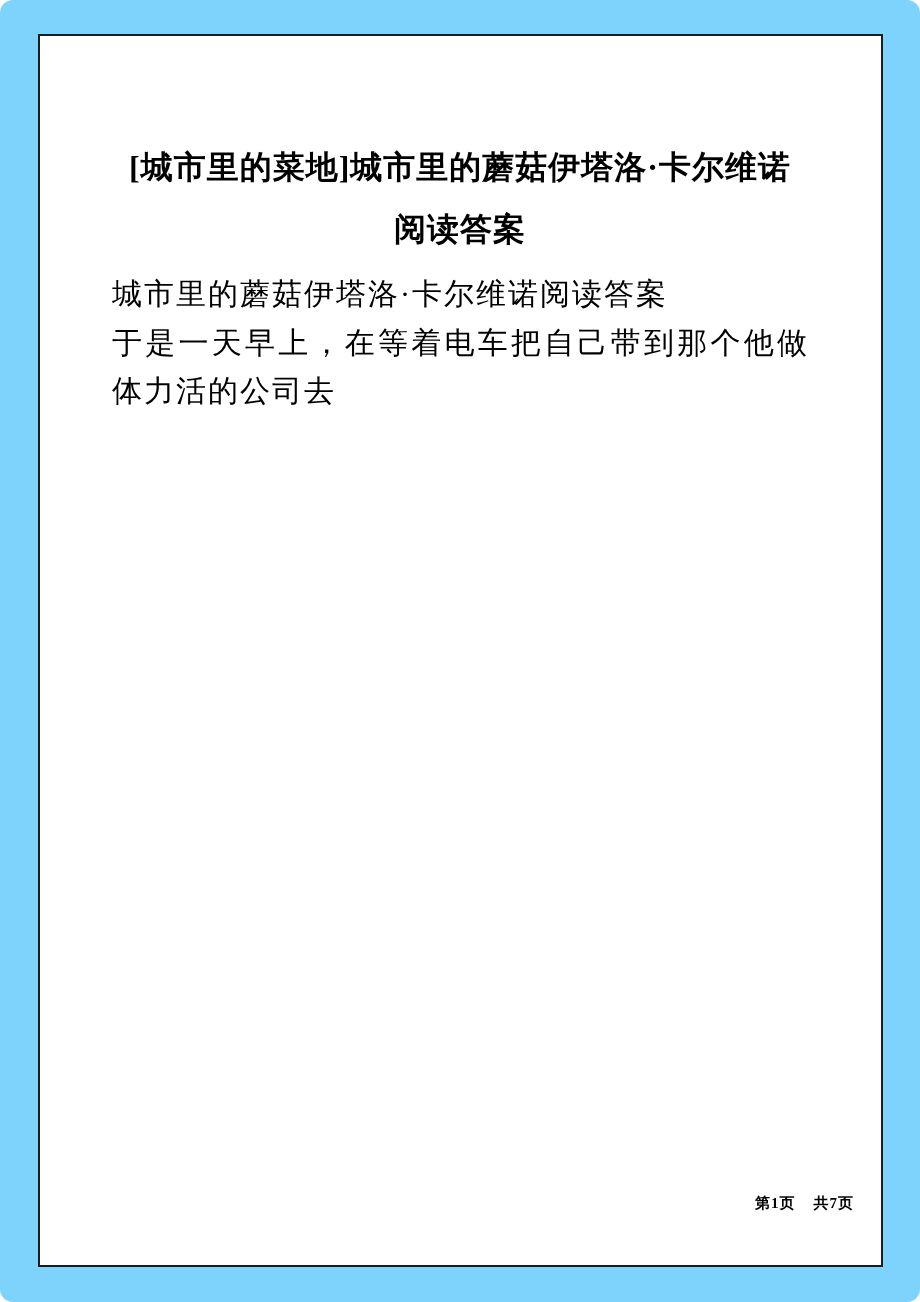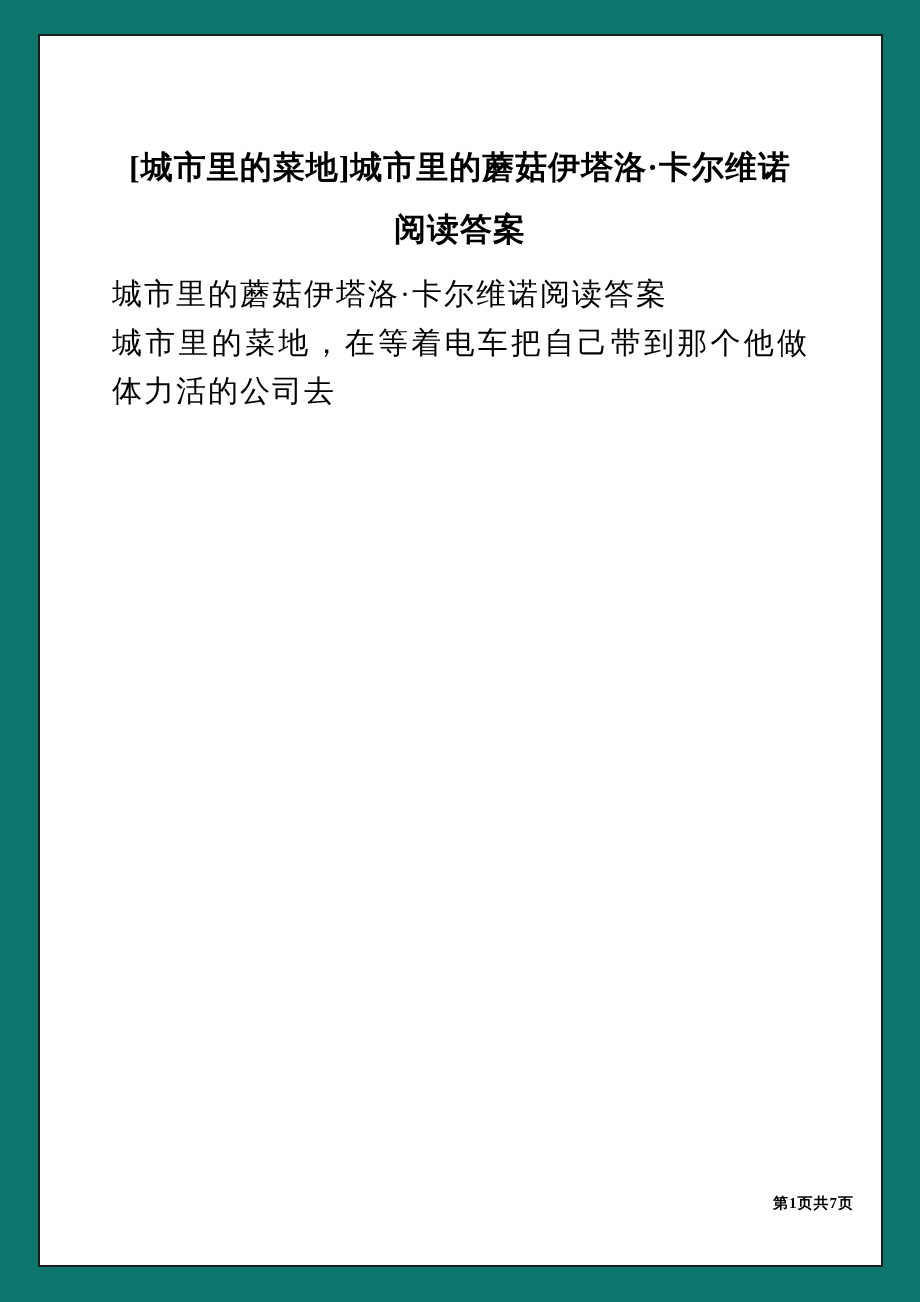--- a/index.html
+++ b/index.html
@@ -1,24 +1,25 @@
 <!DOCTYPE html>
 <html><head>
 <meta charset="utf-8">
 <style>
   * { box-sizing: border-box; }
   html, body { margin: 0; padding: 0; background: #ffffff; }
   .page {
     position: relative;
     width: 920px;
     height: 1302px;
-    background: #0f766e;
+    background: #7dd3fc;
     overflow: hidden;
     font-family: "Liberation Serif", "DejaVu Serif", serif;
     color: #000000;
+    border-radius: 13px;
   }
   .page-border {
     position: absolute;
     left: 38px;
     top: 34px;
     width: 845px;
     height: 1233px;
     border: 2px solid #1c1c1c;
     background: #ffffff;
   }
@@ -52,31 +53,32 @@
   .page-footer {
     position: absolute;
     right: 66px;
     top: 1194px;
     font-size: 15px;
     font-weight: bold;
     letter-spacing: 1px;
     white-space: nowrap;
   }
   .page-footer .total {
+    margin-left: 18px;
   }
 </style>
 </head>
 <body>
 
 <div class="page">
   <div class="page-border"></div>
 
   <h1 class="doc-title">[城市里的菜地]城市里的蘑菇伊塔洛·卡尔维诺阅读答案</h1>
 
   <div class="doc-body">
     <p>城市里的蘑菇伊塔洛·卡尔维诺阅读答案</p>
-    <p>城市里的菜地，在等着电车把自己带到那个他做体力活的公司去</p>
+    <p>于是一天早上，在等着电车把自己带到那个他做体力活的公司去</p>
   </div>
 
   <div class="page-footer">
     <span class="pageno">第1页</span><span class="total">共7页</span>
   </div>
 </div>
 
 </body></html>

